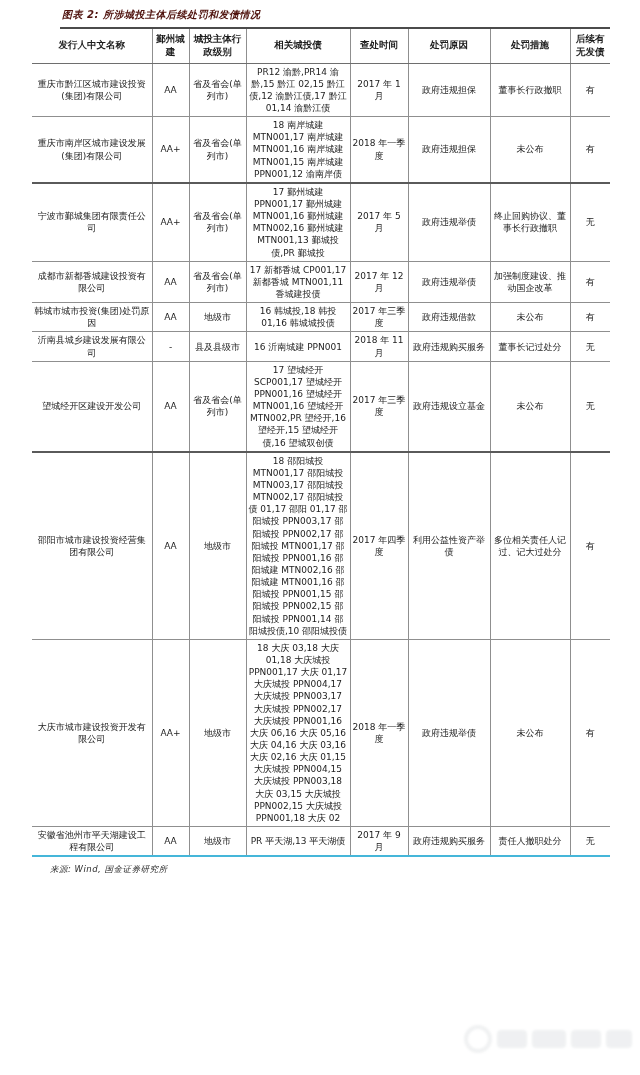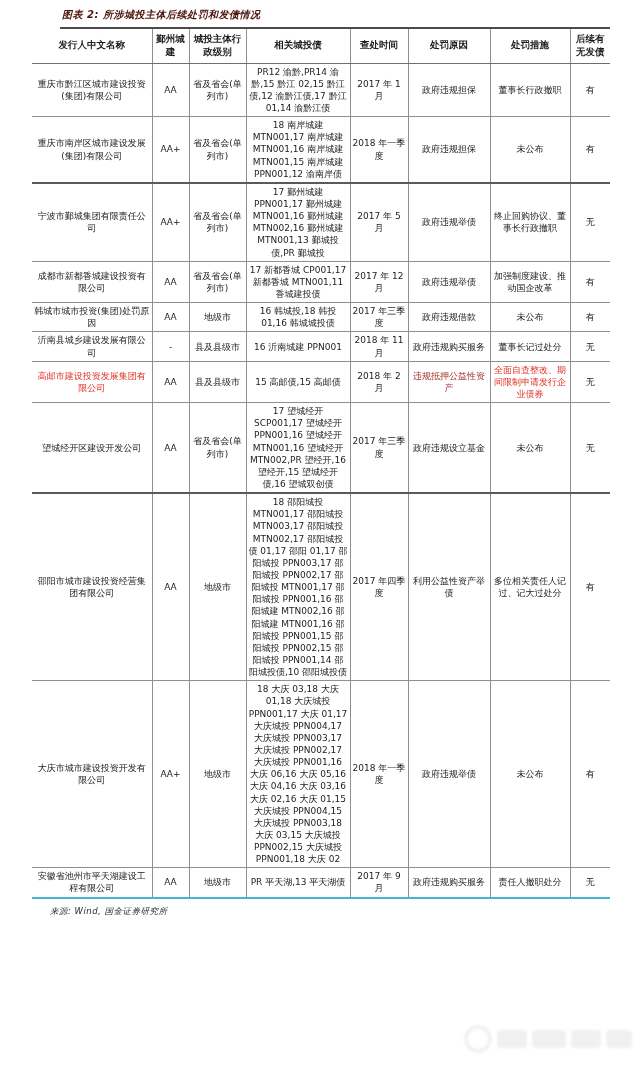--- a/index.html
+++ b/index.html
@@ -136,30 +136,20 @@
         <tr>
           <td>沂南县城乡建设发展有限公司</td>
           <td>-</td>
           <td>县及县级市</td>
           <td>16 沂南城建 PPN001</td>
           <td>2018 年 11 月</td>
           <td>政府违规购买服务</td>
           <td>董事长记过处分</td>
           <td>无</td>
         </tr>
-        <tr>
-          <td class="red">高邮市建设投资发展集团有限公司</td>
-          <td>AA</td>
-          <td>县及县级市</td>
-          <td>15 高邮债,15 高邮债</td>
-          <td>2018 年 2 月</td>
-          <td class="reason-dark">违规抵押公益性资产</td>
-          <td class="measure-red">全面自查整改、期间限制申请发行企业债券</td>
-          <td>无</td>
-        </tr>
         <tr class="thick">
           <td>望城经开区建设开发公司</td>
           <td>AA</td>
           <td>省及省会(单列市)</td>
           <td>17 望城经开 SCP001,17 望城经开 PPN001,16 望城经开 MTN001,16 望城经开 MTN002,PR 望经开,16 望经开,15 望城经开债,16 望城双创债</td>
           <td>2017 年三季度</td>
           <td>政府违规设立基金</td>
           <td>未公布</td>
           <td>无</td>
         </tr>

